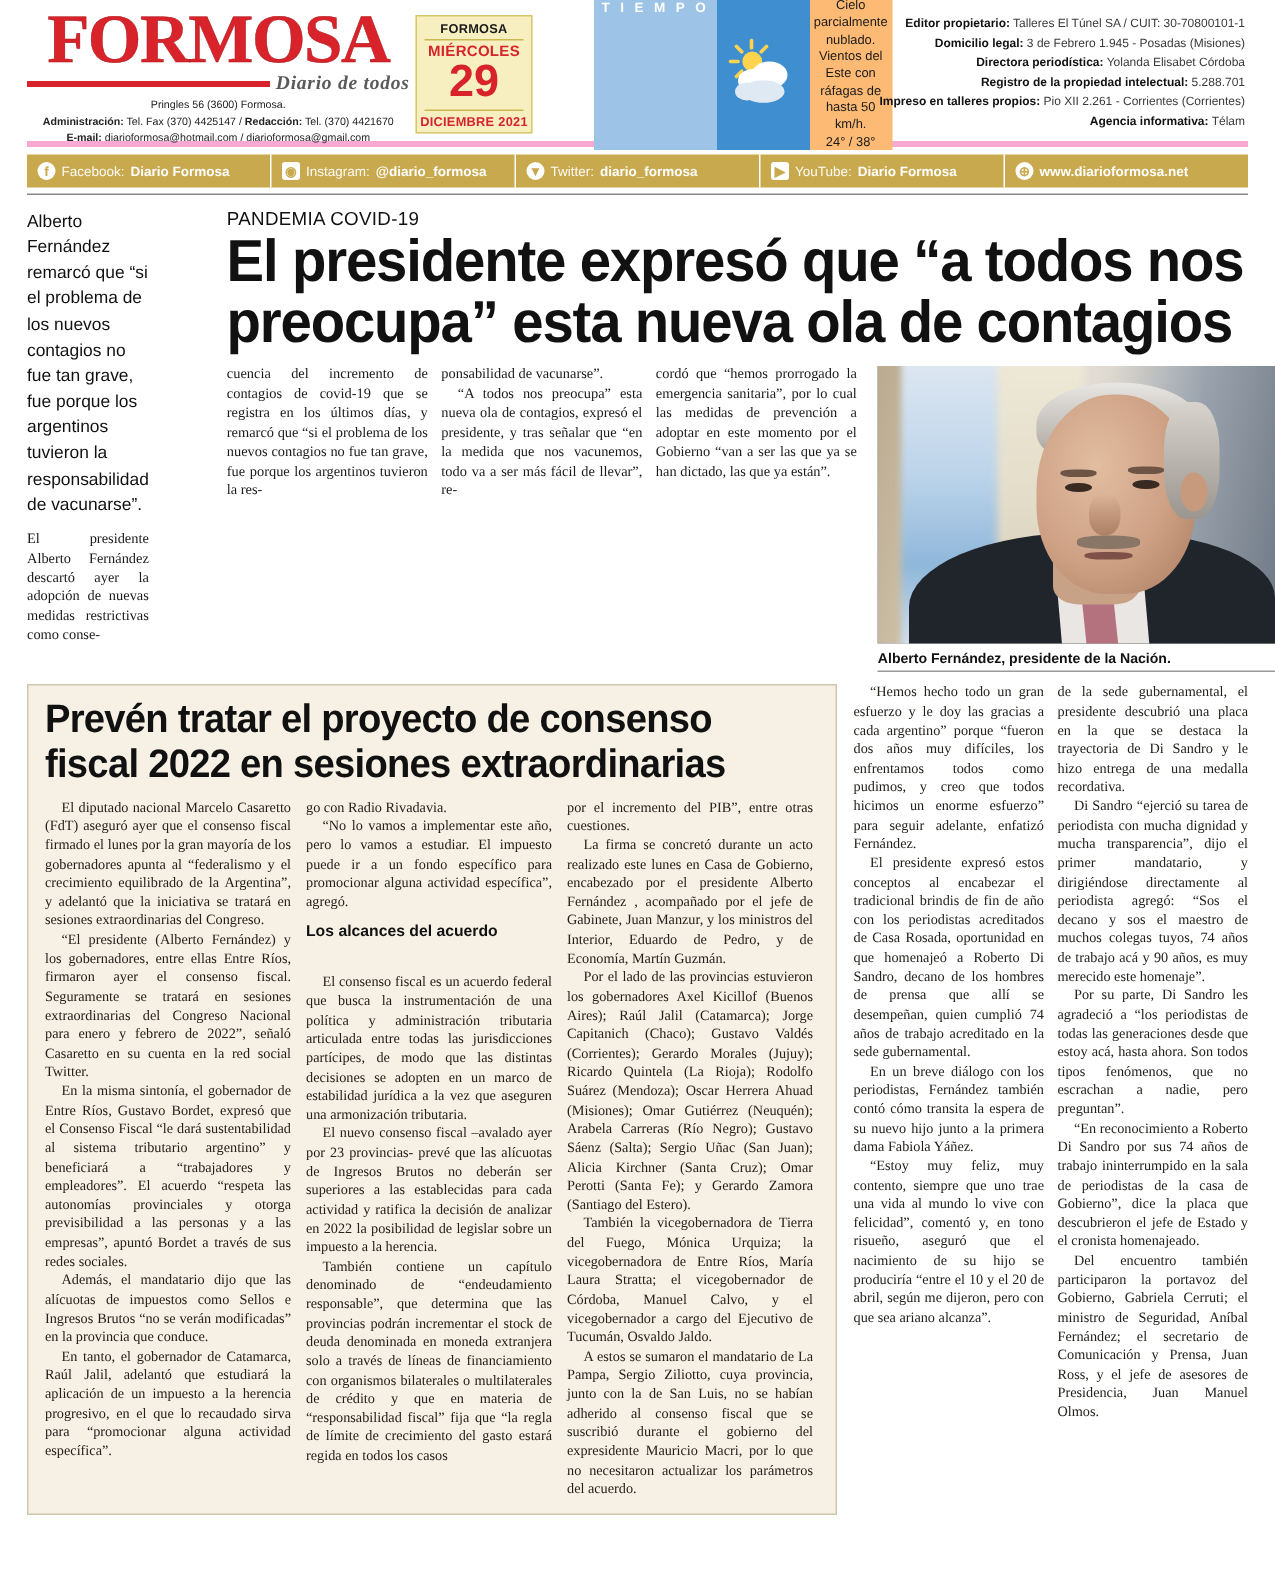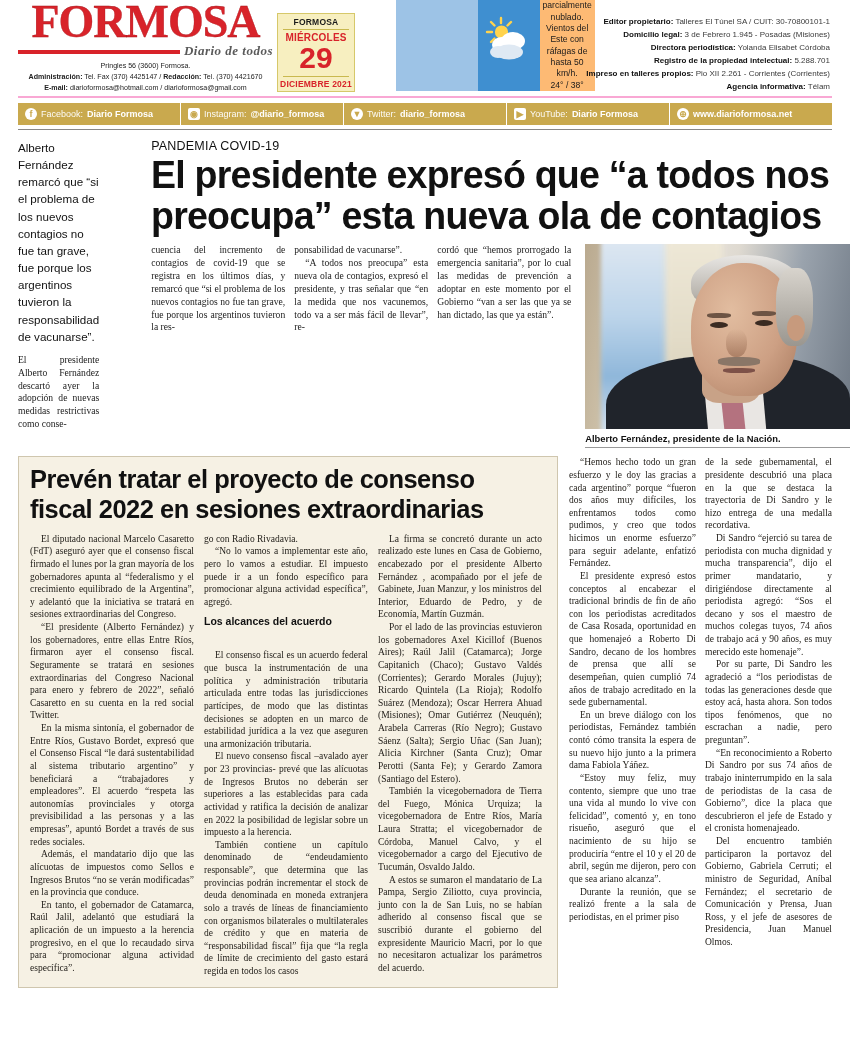--- a/index.html
+++ b/index.html
@@ -7,21 +7,21 @@
   body {
     width:850px; height:1048px;
     background:#ffffff;
     font-family:"Liberation Sans", sans-serif;
     color:#1a1a1a;
     overflow:hidden;
   }
   .page { width:850px; height:1048px; padding:6px 18px 0 18px; position:relative; }
 
   
-  .masthead { display:flex; align-items:flex-end; height:92px; border-bottom:2px solid #f9a8d4; padding-bottom:2px;}
+  .masthead { display:flex; align-items:center; height:92px; border-bottom:4px solid #f9a8d4; padding-bottom:2px;}
   .mh-left { width:255px; padding-top:4px; }
   .logo-word {
     font-family:"Liberation Serif", serif;
     font-weight:bold; font-size:46px; letter-spacing:-1px;
     color:#d8232a; line-height:0.95; text-align:center;
     -webkit-text-stroke:0.3px #a6141a;
   }
   .logo-sub { display:flex; align-items:flex-end; gap:4px; margin-top:-1px; }
   .logo-rule { flex:1; height:4px; background:#d8232a; margin-bottom:5px; }
   .logo-tag {
@@ -305,36 +305,36 @@
         </div>
         <div class="sec-col">
           <p class="par" style="text-indent:0">go con Radio Rivadavia.</p>
           <p class="par">“No lo vamos a implementar este año, pero lo vamos a estudiar. El impuesto puede ir a un fondo específico para promocionar alguna actividad específica”, agregó.</p>
           <div class="subhead">Los alcances del acuerdo</div>
           <p class="par">El consenso fiscal es un acuerdo federal que busca la instrumentación de una política y administración tributaria articulada entre todas las jurisdicciones partícipes, de modo que las distintas decisiones se adopten en un marco de estabilidad jurídica a la vez que aseguren una armonización tributaria.</p>
           <p class="par">El nuevo consenso fiscal –avalado ayer por 23 provincias- prevé que las alícuotas de Ingresos Brutos no deberán ser superiores a las establecidas para cada actividad y ratifica la decisión de analizar en 2022 la posibilidad de legislar sobre un impuesto a la herencia.</p>
           <p class="par">También contiene un capítulo denominado de “endeudamiento responsable”, que determina que las provincias podrán incrementar el stock de deuda denominada en moneda extranjera solo a través de líneas de financiamiento con organismos bilaterales o multilaterales de crédito y que en materia de “responsabilidad fiscal” fija que “la regla de límite de crecimiento del gasto estará regida en todos los casos</p>
         </div>
         <div class="sec-col">
+          <p class="par" style="text-indent:0">por el incremento del PIB”, entre otras cuestiones.</p>
           <p class="par">La firma se concretó durante un acto realizado este lunes en Casa de Gobierno, encabezado por el presidente Alberto Fernández , acompañado por el jefe de Gabinete, Juan Manzur, y los ministros del Interior, Eduardo de Pedro, y de Economía, Martín Guzmán.</p>
           <p class="par">Por el lado de las provincias estuvieron los gobernadores Axel Kicillof (Buenos Aires); Raúl Jalil (Catamarca); Jorge Capitanich (Chaco); Gustavo Valdés (Corrientes); Gerardo Morales (Jujuy); Ricardo Quintela (La Rioja); Rodolfo Suárez (Mendoza); Oscar Herrera Ahuad (Misiones); Omar Gutiérrez (Neuquén); Arabela Carreras (Río Negro); Gustavo Sáenz (Salta); Sergio Uñac (San Juan); Alicia Kirchner (Santa Cruz); Omar Perotti (Santa Fe); y Gerardo Zamora (Santiago del Estero).</p>
           <p class="par">También la vicegobernadora de Tierra del Fuego, Mónica Urquiza; la vicegobernadora de Entre Ríos, María Laura Stratta; el vicegobernador de Córdoba, Manuel Calvo, y el vicegobernador a cargo del Ejecutivo de Tucumán, Osvaldo Jaldo.</p>
           <p class="par">A estos se sumaron el mandatario de La Pampa, Sergio Ziliotto, cuya provincia, junto con la de San Luis, no se habían adherido al consenso fiscal que se suscribió durante el gobierno del expresidente Mauricio Macri, por lo que no necesitaron actualizar los parámetros del acuerdo.</p>
 
         </div>
       </div>
     </div>
 
     <div class="right-cols">
       <div class="r-col">
         <p class="par">“Hemos hecho todo un gran esfuerzo y le doy las gracias a cada argentino” porque “fueron dos años muy difíciles, los enfrentamos todos como pudimos, y creo que todos hicimos un enorme esfuerzo” para seguir adelante, enfatizó Fernández.</p>
         <p class="par">El presidente expresó estos conceptos al encabezar el tradicional brindis de fin de año con los periodistas acreditados de Casa Rosada, oportunidad en que homenajeó a Roberto Di Sandro, decano de los hombres de prensa que allí se desempeñan, quien cumplió 74 años de trabajo acreditado en la sede gubernamental.</p>
         <p class="par">En un breve diálogo con los periodistas, Fernández también contó cómo transita la espera de su nuevo hijo junto a la primera dama Fabiola Yáñez.</p>
         <p class="par">“Estoy muy feliz, muy contento, siempre que uno trae una vida al mundo lo vive con felicidad”, comentó y, en tono risueño, aseguró que el nacimiento de su hijo se produciría “entre el 10 y el 20 de abril, según me dijeron, pero con que sea ariano alcanza”.</p>
-        <p class="par">Durante la reunión, que se realizó frente a la sala de periodistas, en el primer piso</p>
       </div>
       <div class="r-col">
         <p class="par" style="text-indent:0">de la sede gubernamental, el presidente descubrió una placa en la que se destaca la trayectoria de Di Sandro y le hizo entrega de una medalla recordativa.</p>
         <p class="par">Di Sandro “ejerció su tarea de periodista con mucha dignidad y mucha transparencia”, dijo el primer mandatario, y dirigiéndose directamente al periodista agregó: “Sos el decano y sos el maestro de muchos colegas tuyos, 74 años de trabajo acá y 90 años, es muy merecido este homenaje”.</p>
         <p class="par">Por su parte, Di Sandro les agradeció a “los periodistas de todas las generaciones desde que estoy acá, hasta ahora. Son todos tipos fenómenos, que no escrachan a nadie, pero preguntan”.</p>
         <p class="par">“En reconocimiento a Roberto Di Sandro por sus 74 años de trabajo ininterrumpido en la sala de periodistas de la casa de Gobierno”, dice la placa que descubrieron el jefe de Estado y el cronista homenajeado.</p>
         <p class="par">Del encuentro también participaron la portavoz del Gobierno, Gabriela Cerruti; el ministro de Seguridad, Aníbal Fernández; el secretario de Comunicación y Prensa, Juan Ross, y el jefe de asesores de Presidencia, Juan Manuel Olmos.</p>
       </div>
     </div>
   </div>

